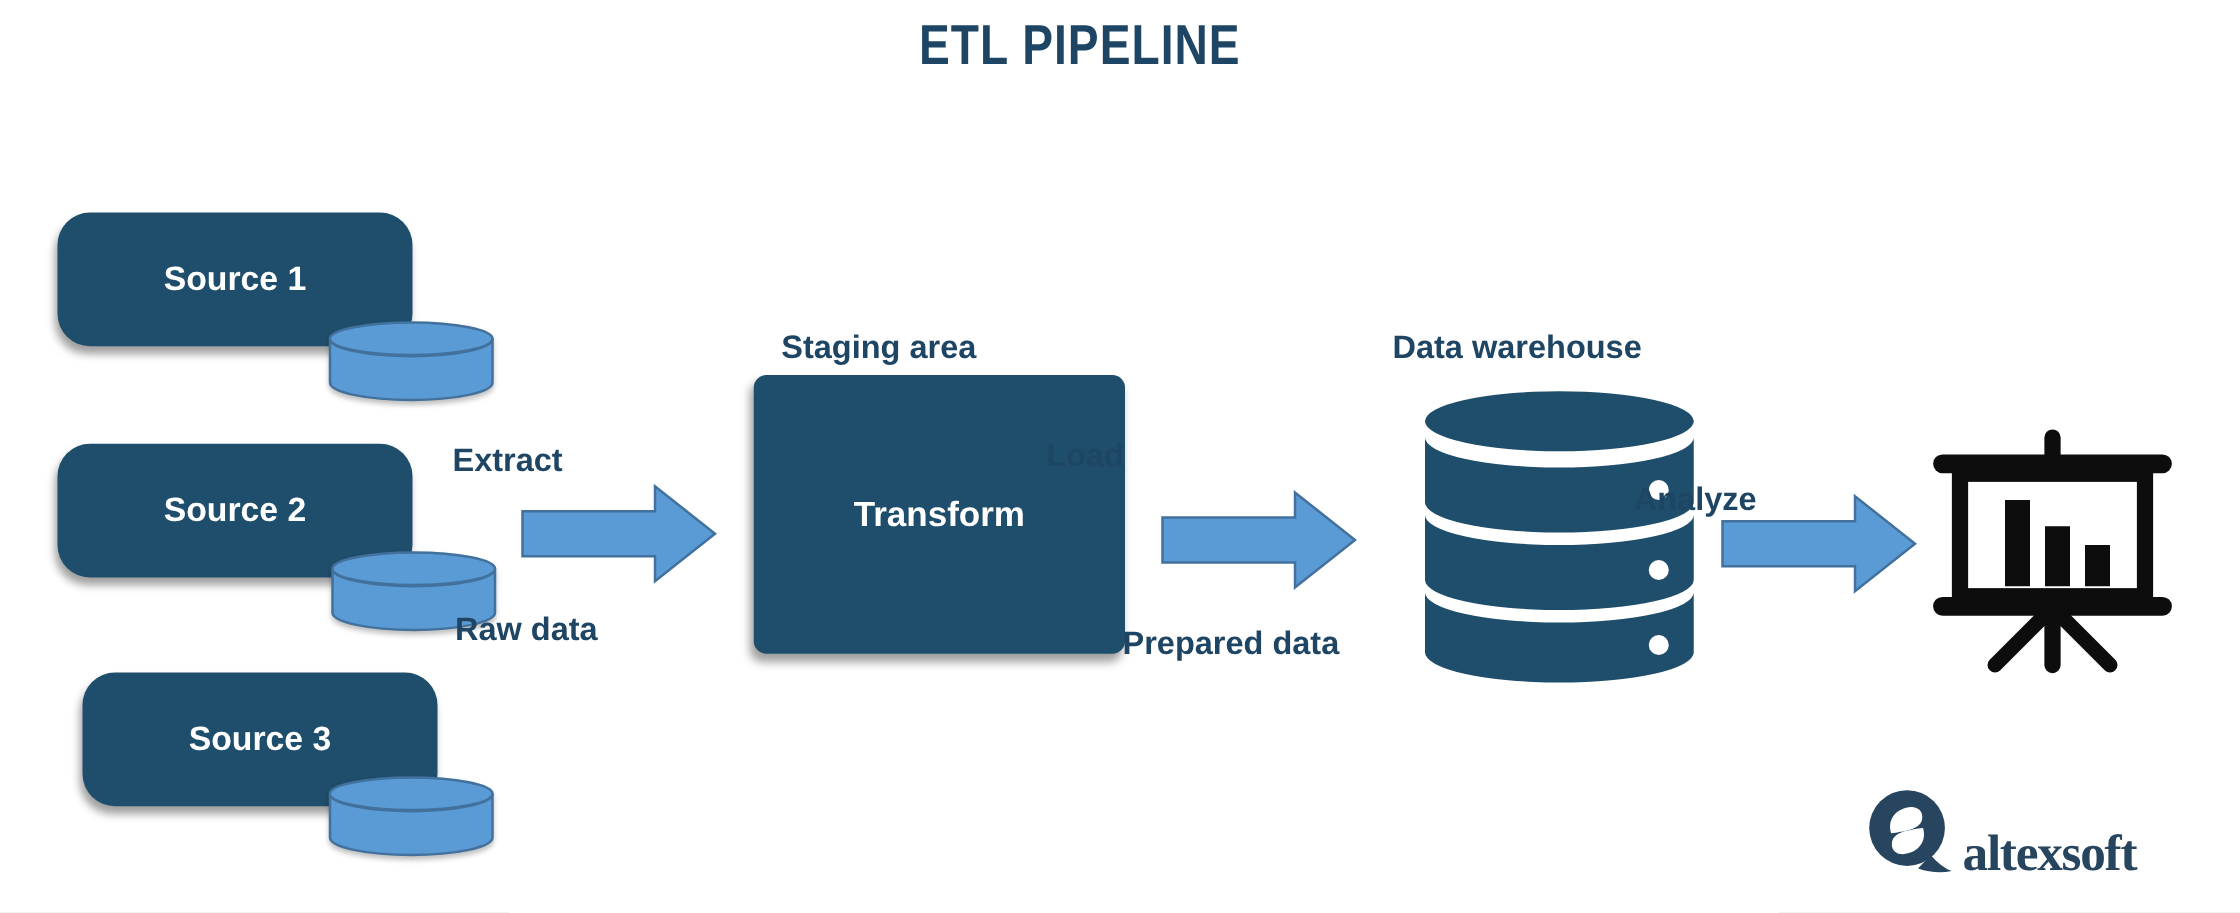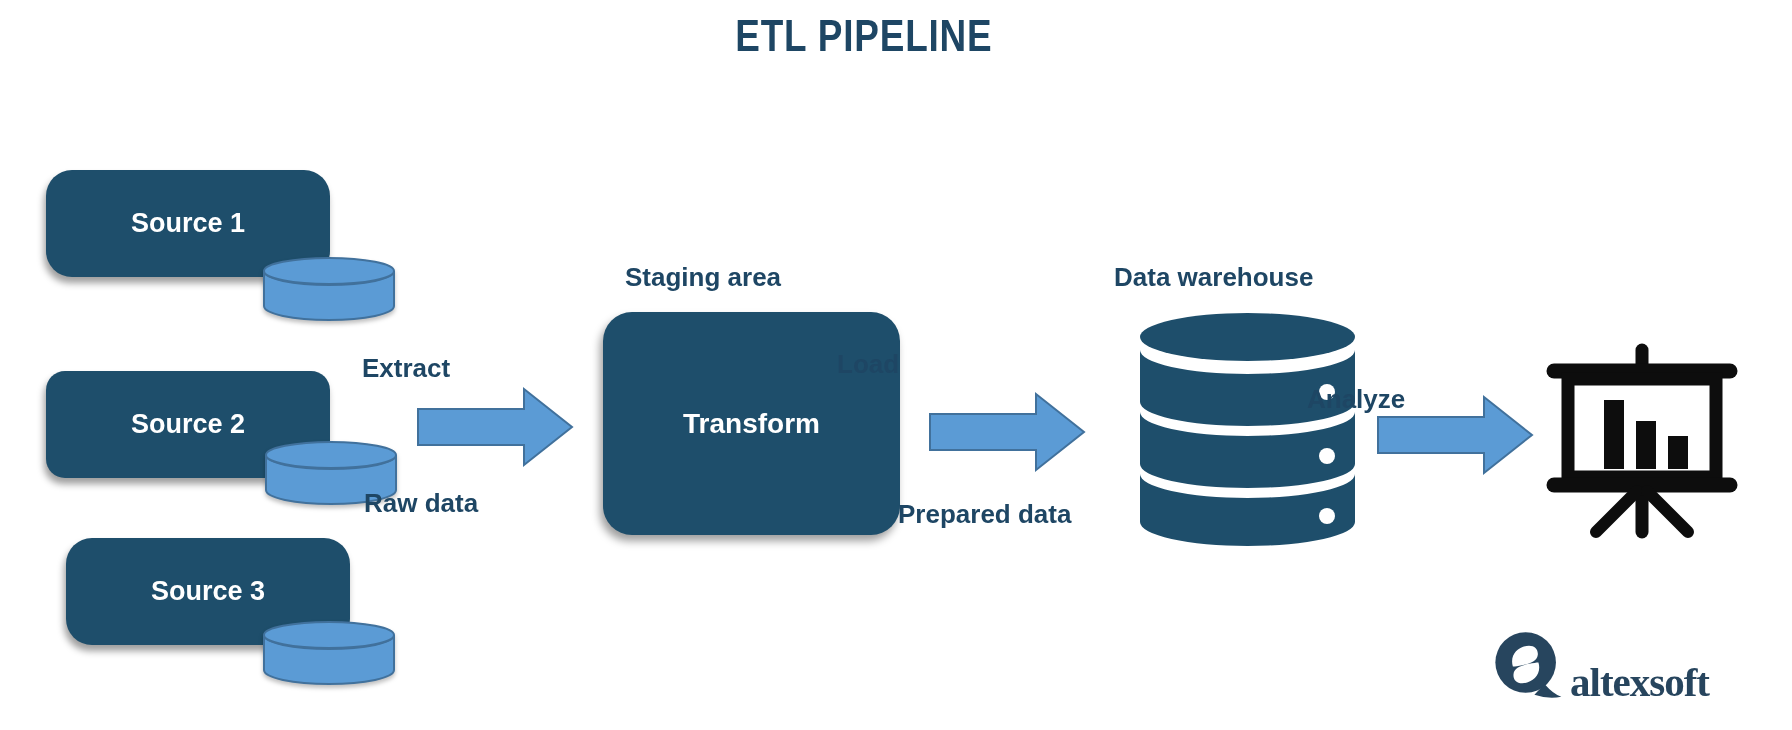--- a/index.html
+++ b/index.html
@@ -17,22 +17,22 @@
     font-size:45px; font-weight:700; color:var(--ink); letter-spacing:1px;
   }
   .title span{display:inline-block; transform:scaleX(.82); transform-origin:center;}
   .src-box{
     left:46px; width:284px; height:107px; background:var(--dark);
     border-radius:26px; box-shadow:-2px 6px 7px rgba(0,0,0,.38);
     display:flex; align-items:center; justify-content:center;
     color:#fff; font-size:27px; font-weight:600;
   }
   .transform-box{
-    left:603px; top:312px; width:297px; height:223px; background:var(--dark);
-    border-radius:29px; box-shadow:-3px 6px 8px rgba(0,0,0,.38);
+    left:603px; top:300px; width:297px; height:223px; background:var(--dark);
+    border-radius:10px; box-shadow:-3px 6px 8px rgba(0,0,0,.38);
     display:flex; align-items:center; justify-content:center;
     color:#fff; font-size:28px; font-weight:600;
   }
   .lbl{
     width:260px; font-size:26px; font-weight:600;
     color:var(--ink); white-space:nowrap;
   }
   .cyl{filter:drop-shadow(0 3px 2px rgba(0,0,0,.25));}
   .f-light{fill:var(--light); stroke:var(--light_stroke); stroke-width:2;}
   .f-dark{fill:var(--dark);}
@@ -57,21 +57,21 @@
   </div>
 
   <div class="abs src-box" style="top:170px;">
     <span>Source 1</span>
   </div>
   <svg class="abs cyl" style="left:262px; top:256px;" width="134" height="66" viewBox="0 0 134 66">
     <path class="f-light" d="M2,15 V50 A65,14 0 0 0 132,50 V15 A65,14 0 0 1 2,15 Z"></path>
     <ellipse class="f-light" cx="67" cy="15" rx="65" ry="13"></ellipse>
   </svg>
 
-  <div class="abs src-box" style="top:371px;border-radius:19px;">
+  <div class="abs src-box" style="top:355px;">
     <span>Source 2</span>
   </div>
   <svg class="abs cyl" style="left:262px; top:440px;" width="138" height="66" viewBox="0 0 134 66">
     <path class="f-light" d="M2,15 V50 A65,14 0 0 0 132,50 V15 A65,14 0 0 1 2,15 Z"></path>
     <ellipse class="f-light" cx="67" cy="15" rx="65" ry="13"></ellipse>
   </svg>
 
   <div class="abs src-box" style="top:538px;margin-left:20px;">
     <span>Source 3</span>
   </div>

